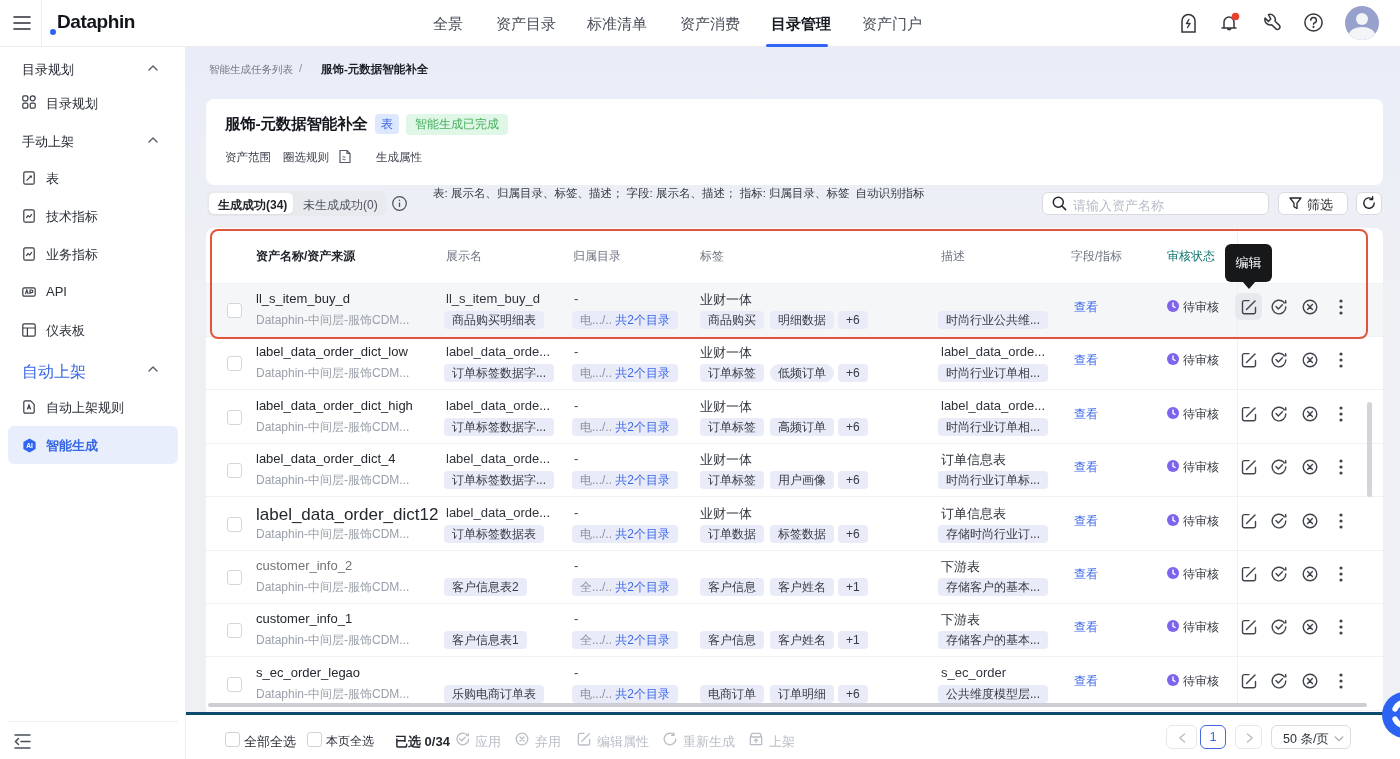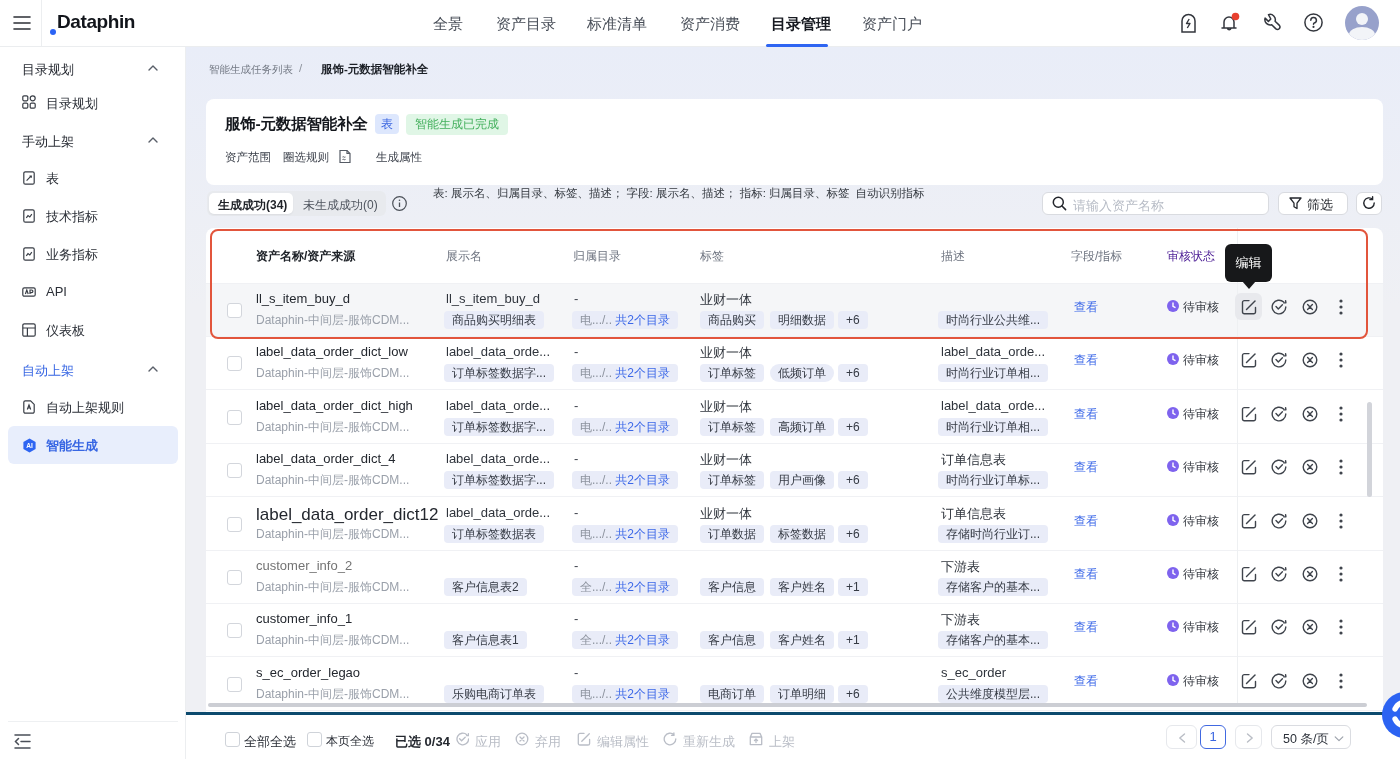--- a/index.html
+++ b/index.html
@@ -98,21 +98,21 @@
       </g>
     </svg>
 <div class="txt" style="left:46px;top:237px;font-size:13px;color:#2b2f37;">API</div>
 <svg class="abs" style="left:22px;top:276px" width="14" height="14" viewBox="0 0 14 14">
       <g fill="none" stroke="#383d45" stroke-width="1.2">
         <rect x="0.8" y="0.8" width="12.4" height="12.4" rx="1.5"></rect>
         <path d="M0.8 5 h12.4 M5.4 5 V13"></path>
       </g>
     </svg>
 <div class="txt" style="left:46px;top:275px;font-size:13px;color:#2b2f37;">仪表板</div>
-<div class="txt" style="left:22px;top:315px;font-size:13px;color:#3766e3;">自动上架</div>
+<div class="txt" style="left:22px;top:315px;font-size:16px;color:#3766e3;">自动上架</div>
     <svg class="abs" style="left:148px;top:319px" width="10" height="6" viewBox="0 0 10 6">
       <path d="M1 5 L5 1 L9 5" fill="none" stroke="#595f69" stroke-width="1.4" stroke-linecap="round" stroke-linejoin="round"></path>
     </svg>
 <svg class="abs" style="left:22px;top:353px" width="14" height="14" viewBox="0 0 14 14">
       <g fill="none" stroke="#383d45" stroke-width="1.2">
         <path d="M1.8 2.3 a1.5 1.5 0 0 1 1.5-1.5 H8.6 L12.2 4.4 V11.7 a1.5 1.5 0 0 1-1.5 1.5 H3.3 a1.5 1.5 0 0 1-1.5-1.5 Z"></path>
         <path d="M5.3 9.5 L7 4.9 L8.7 9.5 M5.9 8 h2.2"></path>
       </g>
     </svg>
 <div class="txt" style="left:46px;top:352px;font-size:13px;color:#2b2f37;">自动上架规则</div>
@@ -175,21 +175,21 @@
 <svg class="abs" style="left:1362px;top:196px;z-index:3" width="14" height="14" viewBox="0 0 14 14">
     <path d="M12.2 7 a5.2 5.2 0 1 1-1.6-3.7 M10.6 0.8 V3.6 H7.8" fill="none" stroke="#23262c" stroke-width="1.4" stroke-linecap="round"></path>
   </svg>
 <div class="abs" style="left:206px;top:228px;width:1177px;height:484px;background:#fff;border-radius:8px 8px 0 0;z-index:2;overflow:hidden;">
 <div class="txt" style="left:50px;top:20px;font-size:12px;font-weight:bold;color:#1c2026;">资产名称/资产来源</div>
 <div class="txt" style="left:240px;top:20px;font-size:12px;color:#6e7480;">展示名</div>
 <div class="txt" style="left:367px;top:20px;font-size:12px;color:#6e7480;">归属目录</div>
 <div class="txt" style="left:494px;top:20px;font-size:12px;color:#6e7480;">标签</div>
 <div class="txt" style="left:735px;top:20px;font-size:12px;color:#6e7480;">描述</div>
 <div class="txt" style="left:865px;top:20px;font-size:12px;color:#6e7480;">字段/指标</div>
-<div class="txt" style="left:961px;top:20px;font-size:12px;color:#4c1d95;">审核状态</div>
+<div class="txt" style="left:961px;top:20px;font-size:12px;color:#0f766e;">审核状态</div>
 <div class="abs" style="left:0;top:55px;width:1177px;height:53px;background:#f5f6f8;"></div>
 <div class="abs" style="left:0;top:108px;width:1177px;height:1px;background:#f0f1f4;"></div>
 <div class="abs" style="left:0;top:161px;width:1177px;height:1px;background:#f0f1f4;"></div>
 <div class="abs" style="left:0;top:215px;width:1177px;height:1px;background:#f0f1f4;"></div>
 <div class="abs" style="left:0;top:268px;width:1177px;height:1px;background:#f0f1f4;"></div>
 <div class="abs" style="left:0;top:322px;width:1177px;height:1px;background:#f0f1f4;"></div>
 <div class="abs" style="left:0;top:375px;width:1177px;height:1px;background:#f0f1f4;"></div>
 <div class="abs" style="left:0;top:428px;width:1177px;height:1px;background:#f0f1f4;"></div>
 <div class="abs" style="left:0;top:482px;width:1177px;height:1px;background:#f0f1f4;"></div>
 <div class="abs" style="left:0;top:55px;width:1177px;height:1px;background:#f0f1f4;"></div>

